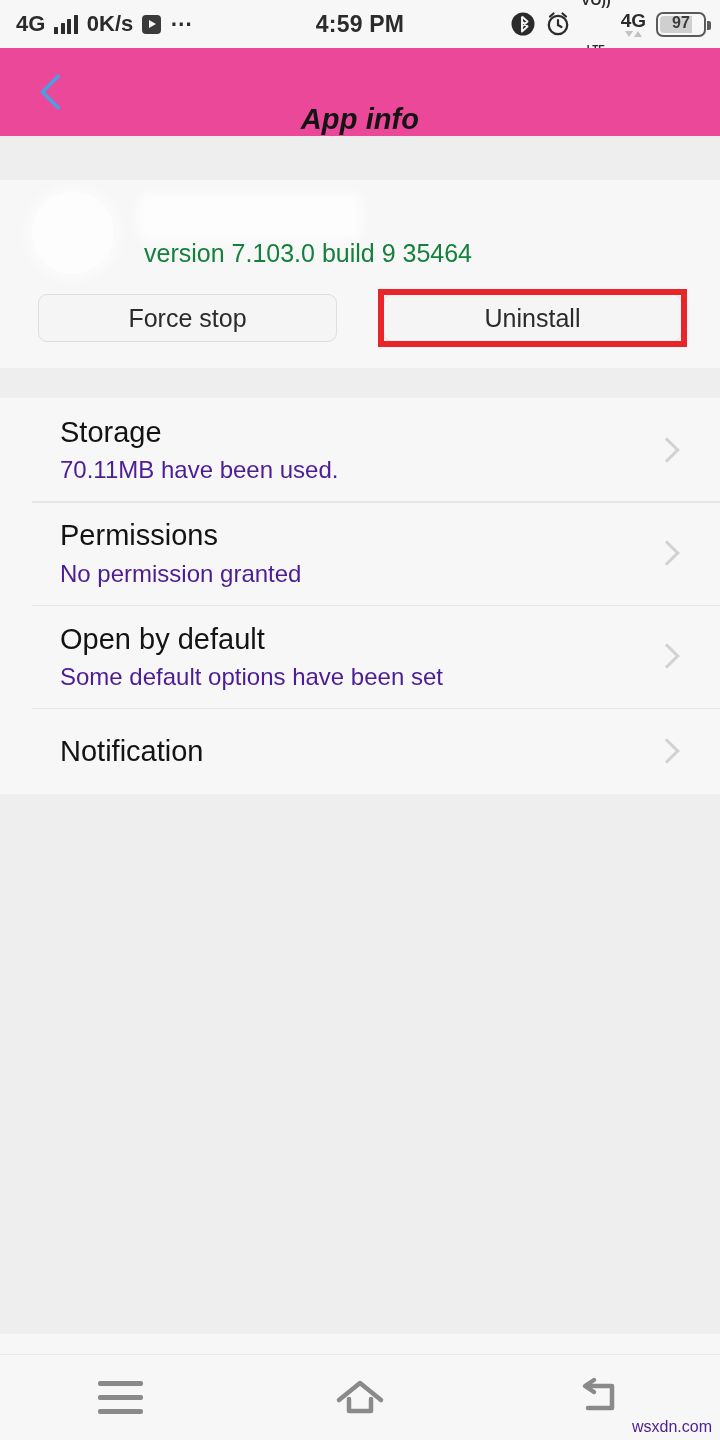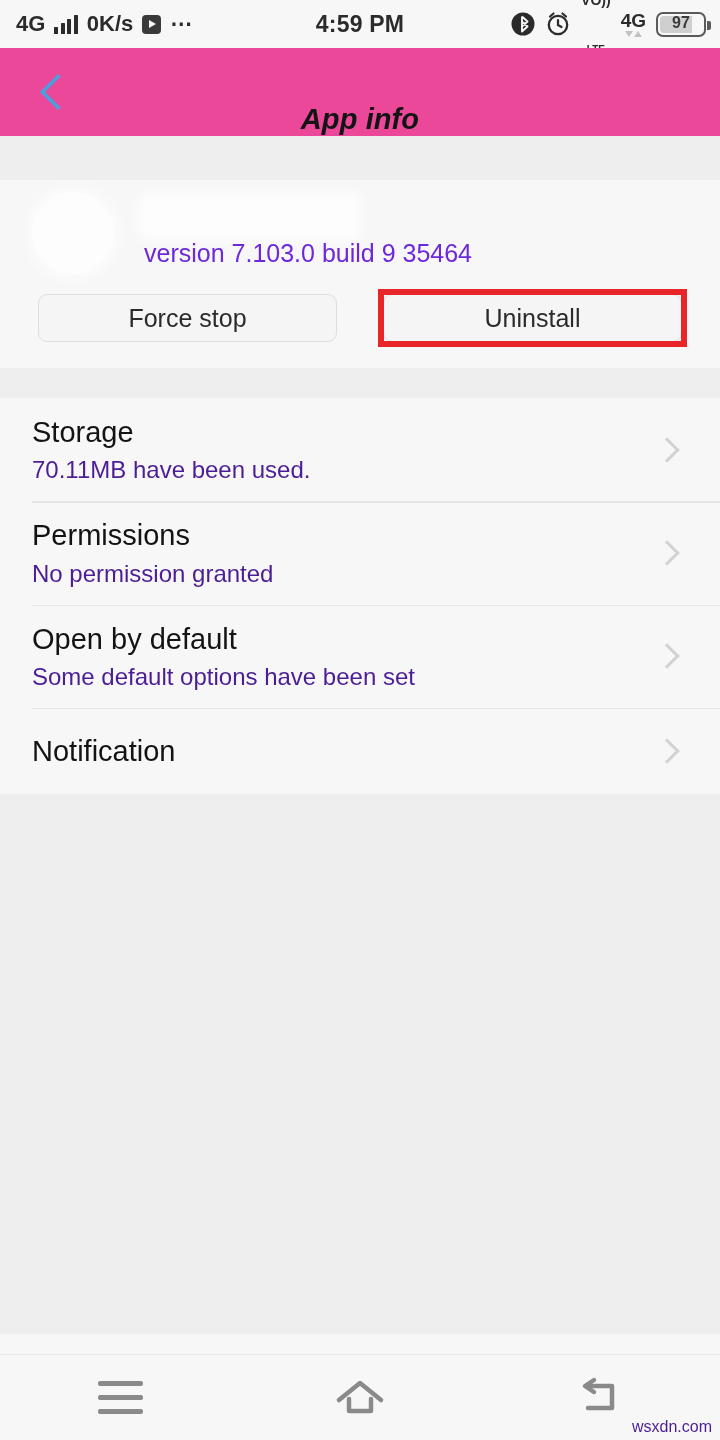--- a/index.html
+++ b/index.html
@@ -71,35 +71,35 @@
   .gap.g2{ height:30px; }
 
   
   .app-card{ background:#f7f7f7; padding:0; position:relative; }
   .app-row{ display:flex; align-items:center; padding:14px 32px 4px 32px; height:96px; }
   .app-icon{ width:82px; height:82px; border-radius:50%; background:#fdfdfd; flex:0 0 auto;
              box-shadow:0 0 10px 6px #fbfbfb; }
   .app-meta{ margin-left:30px; position:relative; flex:1; }
   .app-name-redacted{ height:36px; width:212px; background:#fdfdfd; border-radius:6px;
                       margin-bottom:4px; box-shadow:0 0 9px 7px #fcfcfc; }
-  .app-version{ font-size:25px; color:#6d28d9; white-space:nowrap; }
+  .app-version{ font-size:25px; color:#15803d; white-space:nowrap; }
 
   
   .btn-row{ display:flex; gap:46px; padding:18px 38px 26px 38px; background:#f7f7f7; }
   .btn{ flex:1; height:48px; border:1.5px solid #dedede; border-radius:9px;
         background:#f5f5f5; display:flex; align-items:center; justify-content:center;
         font-size:25px; color:#2b2b2b; cursor:pointer; }
   .btn-wrap{ flex:1; position:relative; display:flex; }
   .btn-wrap.highlight{ outline:6px solid #e8262a; outline-offset:-1px; }
 
   
   .list{ background:#f7f7f7; }
   .row{ position:relative; display:flex; align-items:center; padding:0 32px;
         min-height:98px; cursor:pointer; }
-  .row .texts{ flex:1; padding:16px 0; }
+  .row .texts{ flex:1; padding:16px 0;margin-left:28px; }
   .row .title{ font-size:29px; color:#131313; line-height:1.25; }
   .row .sub{ font-size:24px; color:#4c1d95; margin-top:5px; line-height:1.25; }
   .row .chev{ width:18px; height:18px; border-top:3.5px solid #d2d2d2; border-right:3.5px solid #d2d2d2;
               transform:rotate(45deg); margin-left:18px; margin-right:12px; flex:0 0 auto; }
   .row + .row::before{ content:""; position:absolute; left:32px; right:0; top:0; height:1.5px; background:#e6e6e6; }
   .row.no-sub{ min-height:86px; }
 
   
   .filler{ background:#eeeeee; width:100%; }
 

